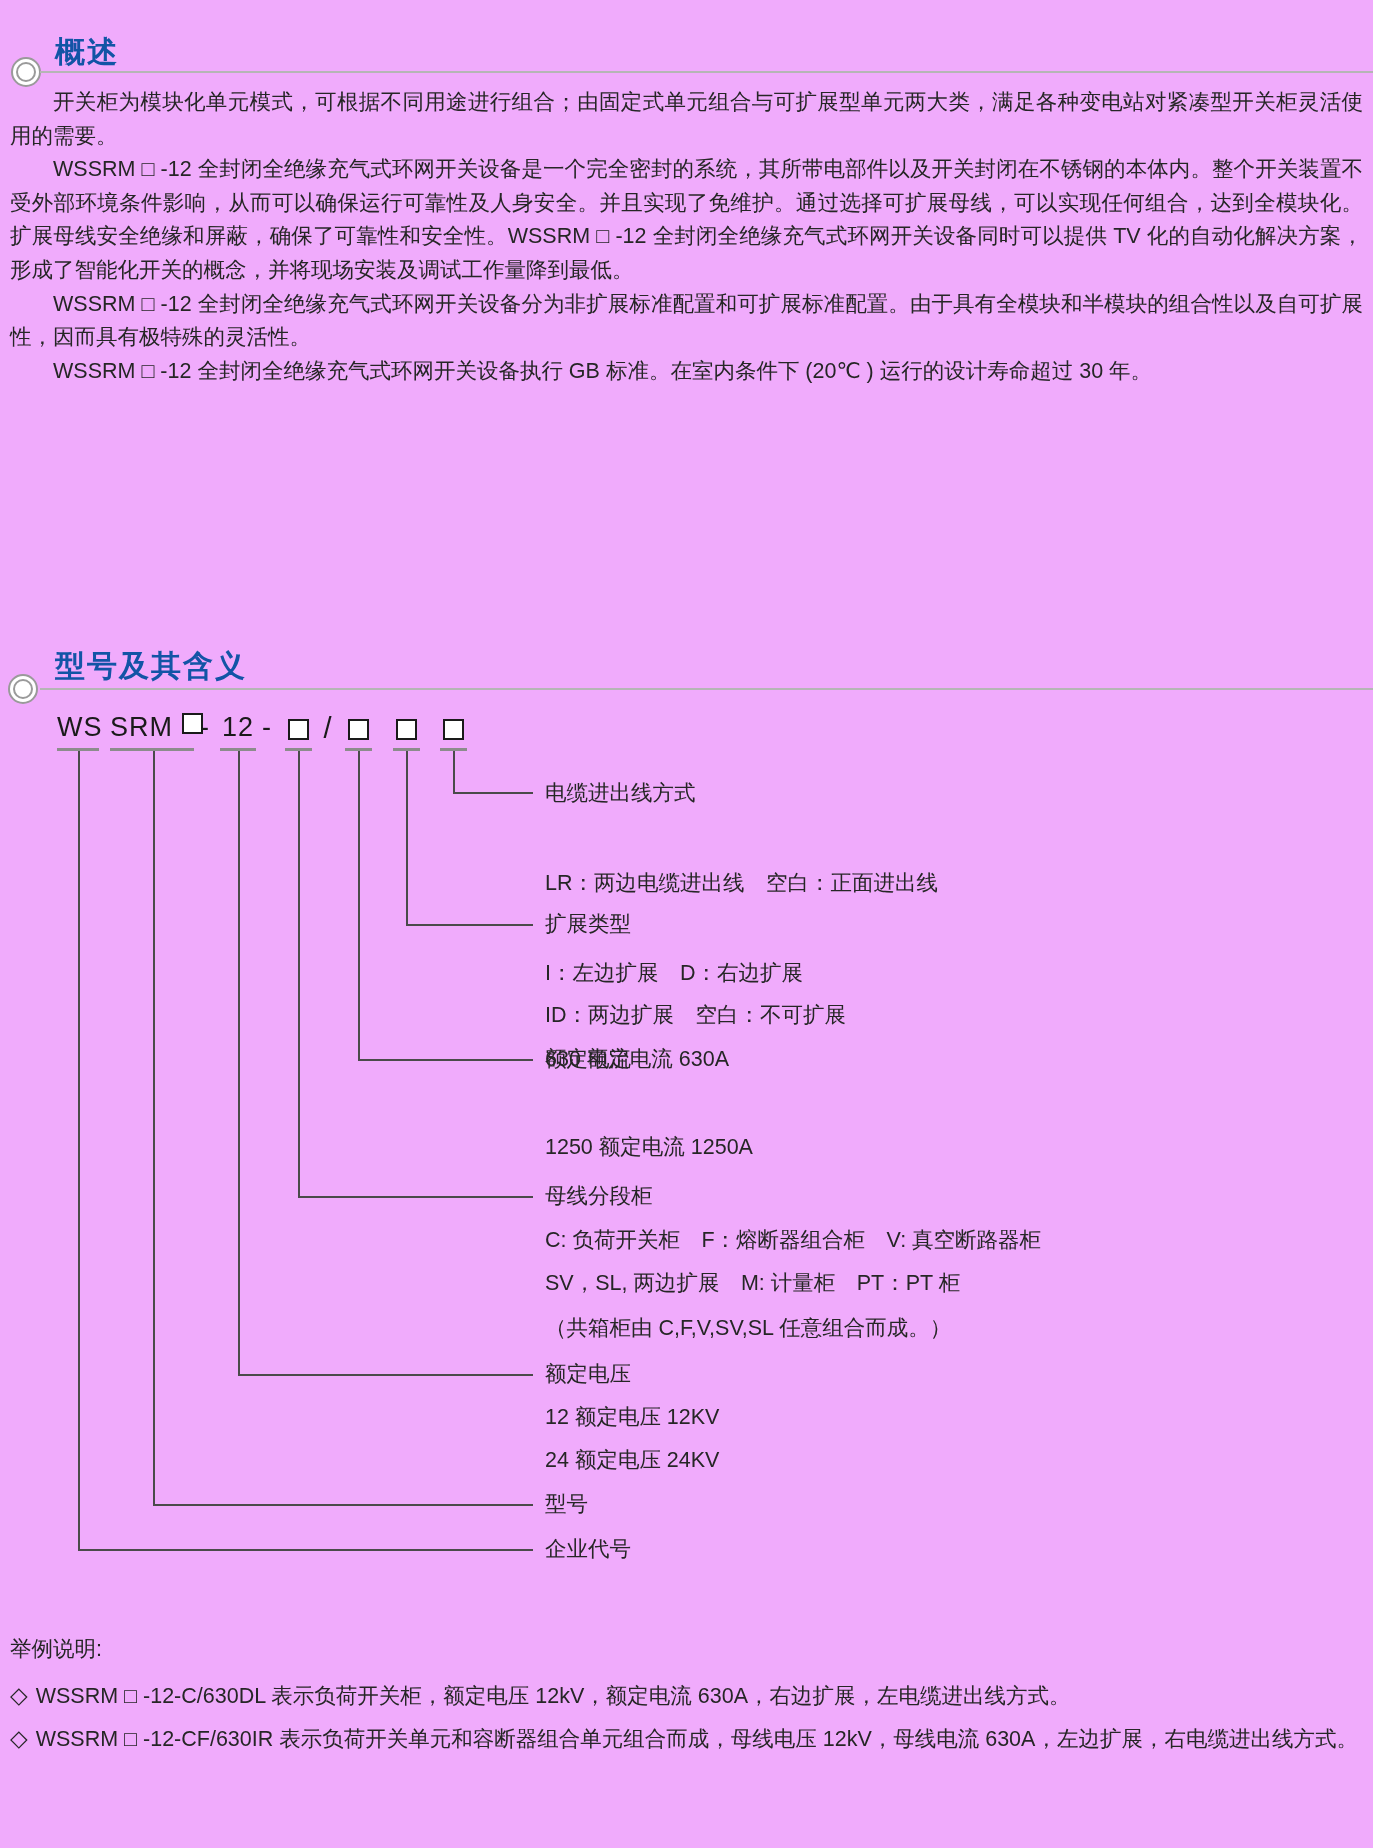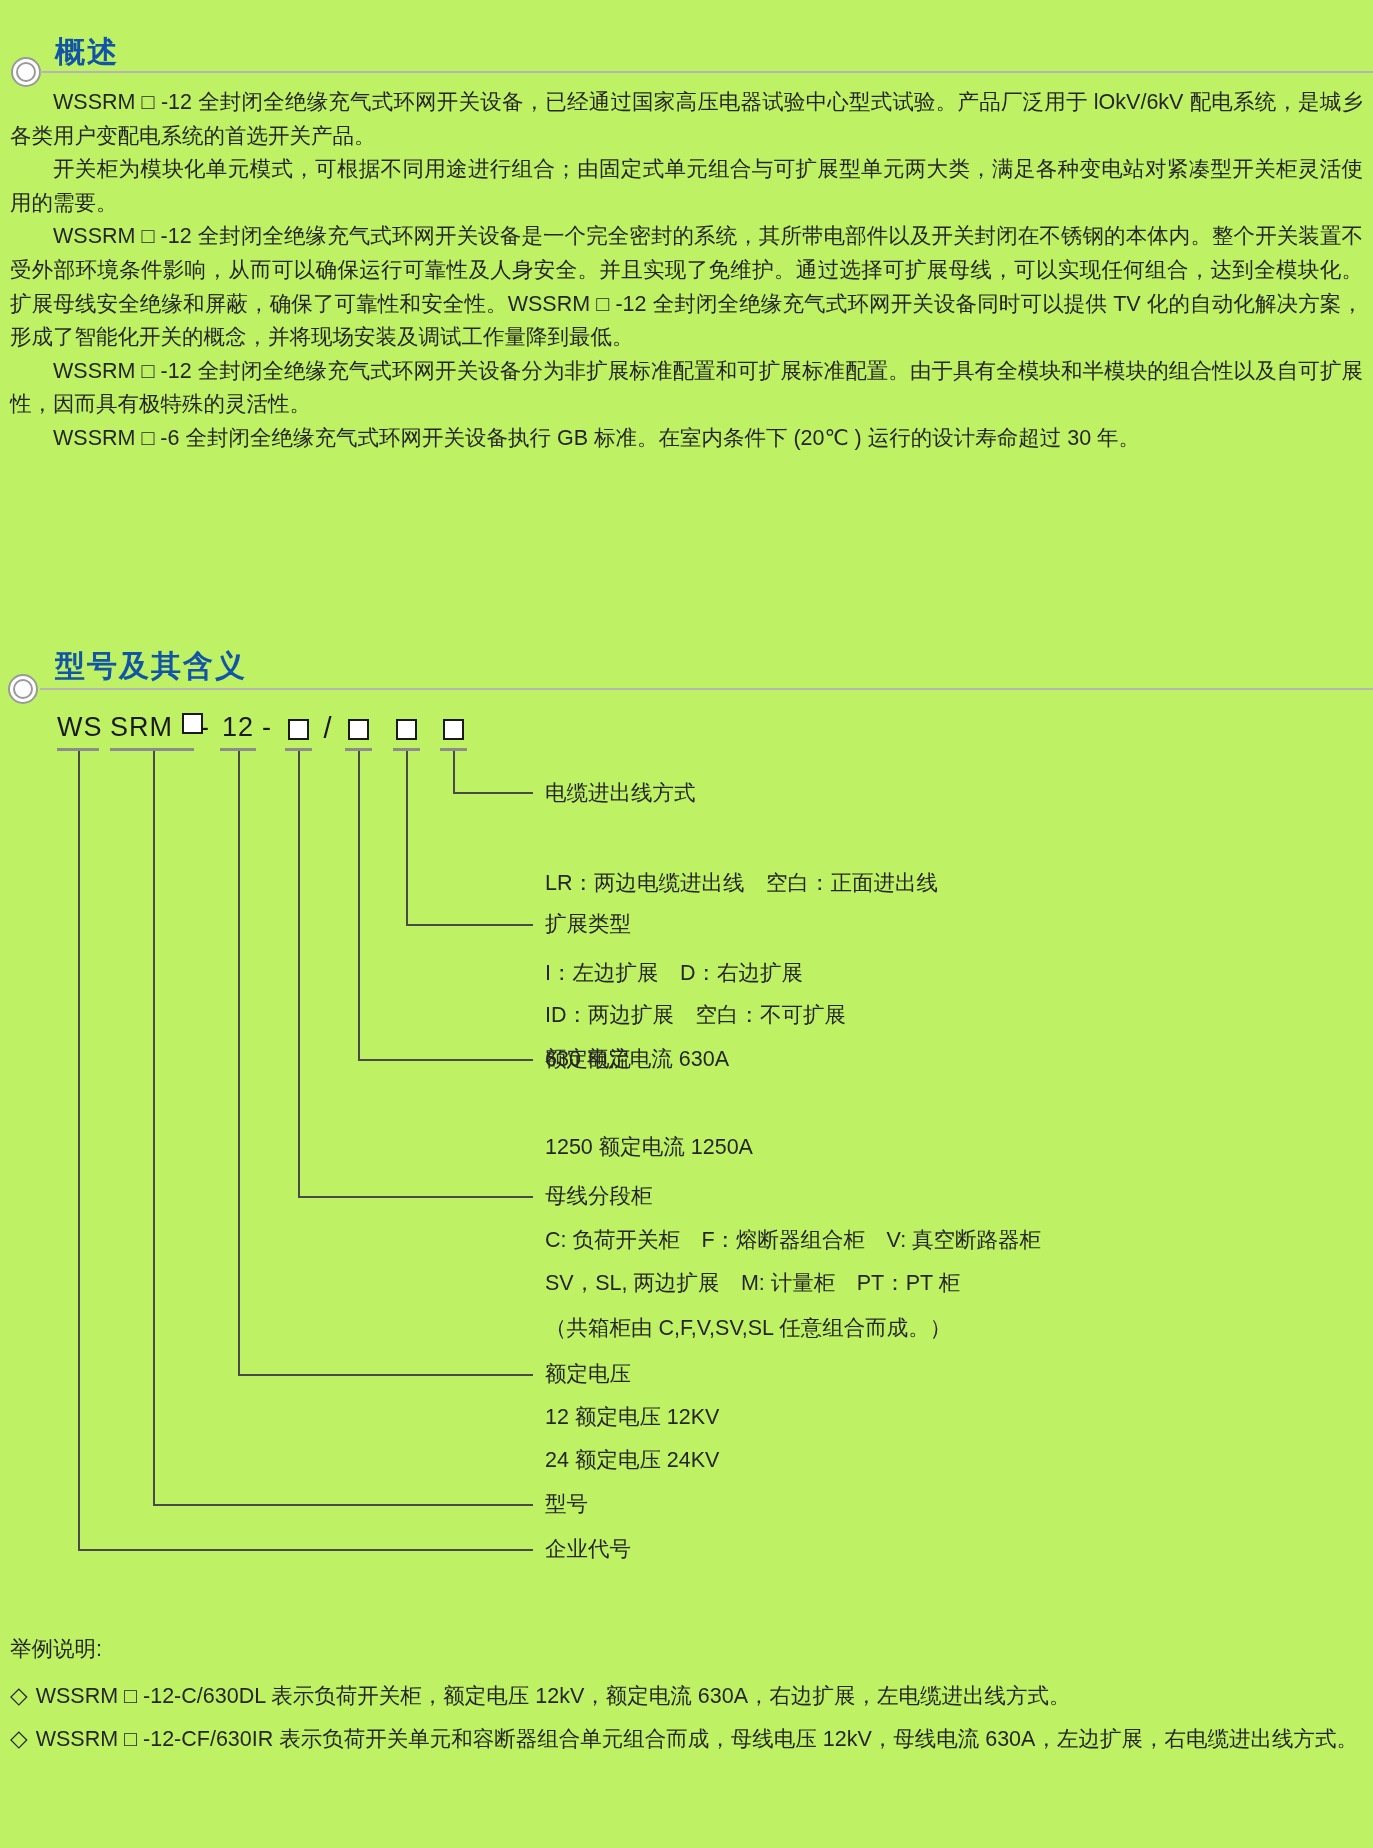--- a/index.html
+++ b/index.html
@@ -1,20 +1,20 @@
 <!DOCTYPE html>
 <html><head>
 <meta charset="utf-8">
 <style>
   html,body { margin:0; padding:0; background:#ffffff; }
   .page {
     position: relative;
     width: 1373px;
     height: 1848px;
-    background: #bef264;
+    background: #f0abfc;
     font-family: "Liberation Sans", "DejaVu Sans", sans-serif;
     color: #262626;
     overflow: hidden;
   }
   
   .section-title {
     position: absolute;
     left: 55px;
     font-size: 30px;
     font-weight: bold;
@@ -110,25 +110,24 @@
 
 <div class="page">
 
   <div class="section-title" style="top:32px;">概述</div>
   <div class="bullet-outer" style="left:11px; top:57px;">
     <div class="bullet-inner"></div>
   </div>
   <div class="section-rule" style="top:71px;"></div>
 
   <div class="overview-text">
-    <p>WSSRM □ -12 全封闭全绝缘充气式环网开关设备，已经通过国家高压电器试验中心型式试验。产品厂泛用于 lOkV/6kV 配电系统，是城乡各类用户变配电系统的首选开关产品。</p>
     <p>开关柜为模块化单元模式，可根据不同用途进行组合；由固定式单元组合与可扩展型单元两大类，满足各种变电站对紧凑型开关柜灵活使用的需要。</p>
     <p>WSSRM □ -12 全封闭全绝缘充气式环网开关设备是一个完全密封的系统，其所带电部件以及开关封闭在不锈钢的本体内。整个开关装置不受外部环境条件影响，从而可以确保运行可靠性及人身安全。并且实现了免维护。通过选择可扩展母线，可以实现任何组合，达到全模块化。扩展母线安全绝缘和屏蔽，确保了可靠性和安全性。WSSRM □ -12 全封闭全绝缘充气式环网开关设备同时可以提供 TV 化的自动化解决方案，形成了智能化开关的概念，并将现场安装及调试工作量降到最低。</p>
     <p>WSSRM □ -12 全封闭全绝缘充气式环网开关设备分为非扩展标准配置和可扩展标准配置。由于具有全模块和半模块的组合性以及自可扩展性，因而具有极特殊的灵活性。</p>
-    <p>WSSRM □ -6 全封闭全绝缘充气式环网开关设备执行 GB 标准。在室内条件下 (20℃ ) 运行的设计寿命超过 30 年。</p>
+    <p>WSSRM □ -12 全封闭全绝缘充气式环网开关设备执行 GB 标准。在室内条件下 (20℃ ) 运行的设计寿命超过 30 年。</p>
   </div>
 
   <div class="section-title" style="top:646px;">型号及其含义</div>
   <div class="bullet-outer" style="left:8px; top:674px;">
     <div class="bullet-inner"></div>
   </div>
   <div class="section-rule" style="top:688px;"></div>
 
   <div class="seg" style="left:57px; width:42px;">WS</div>
   <div class="seg seg-group" style="left:110px;">

